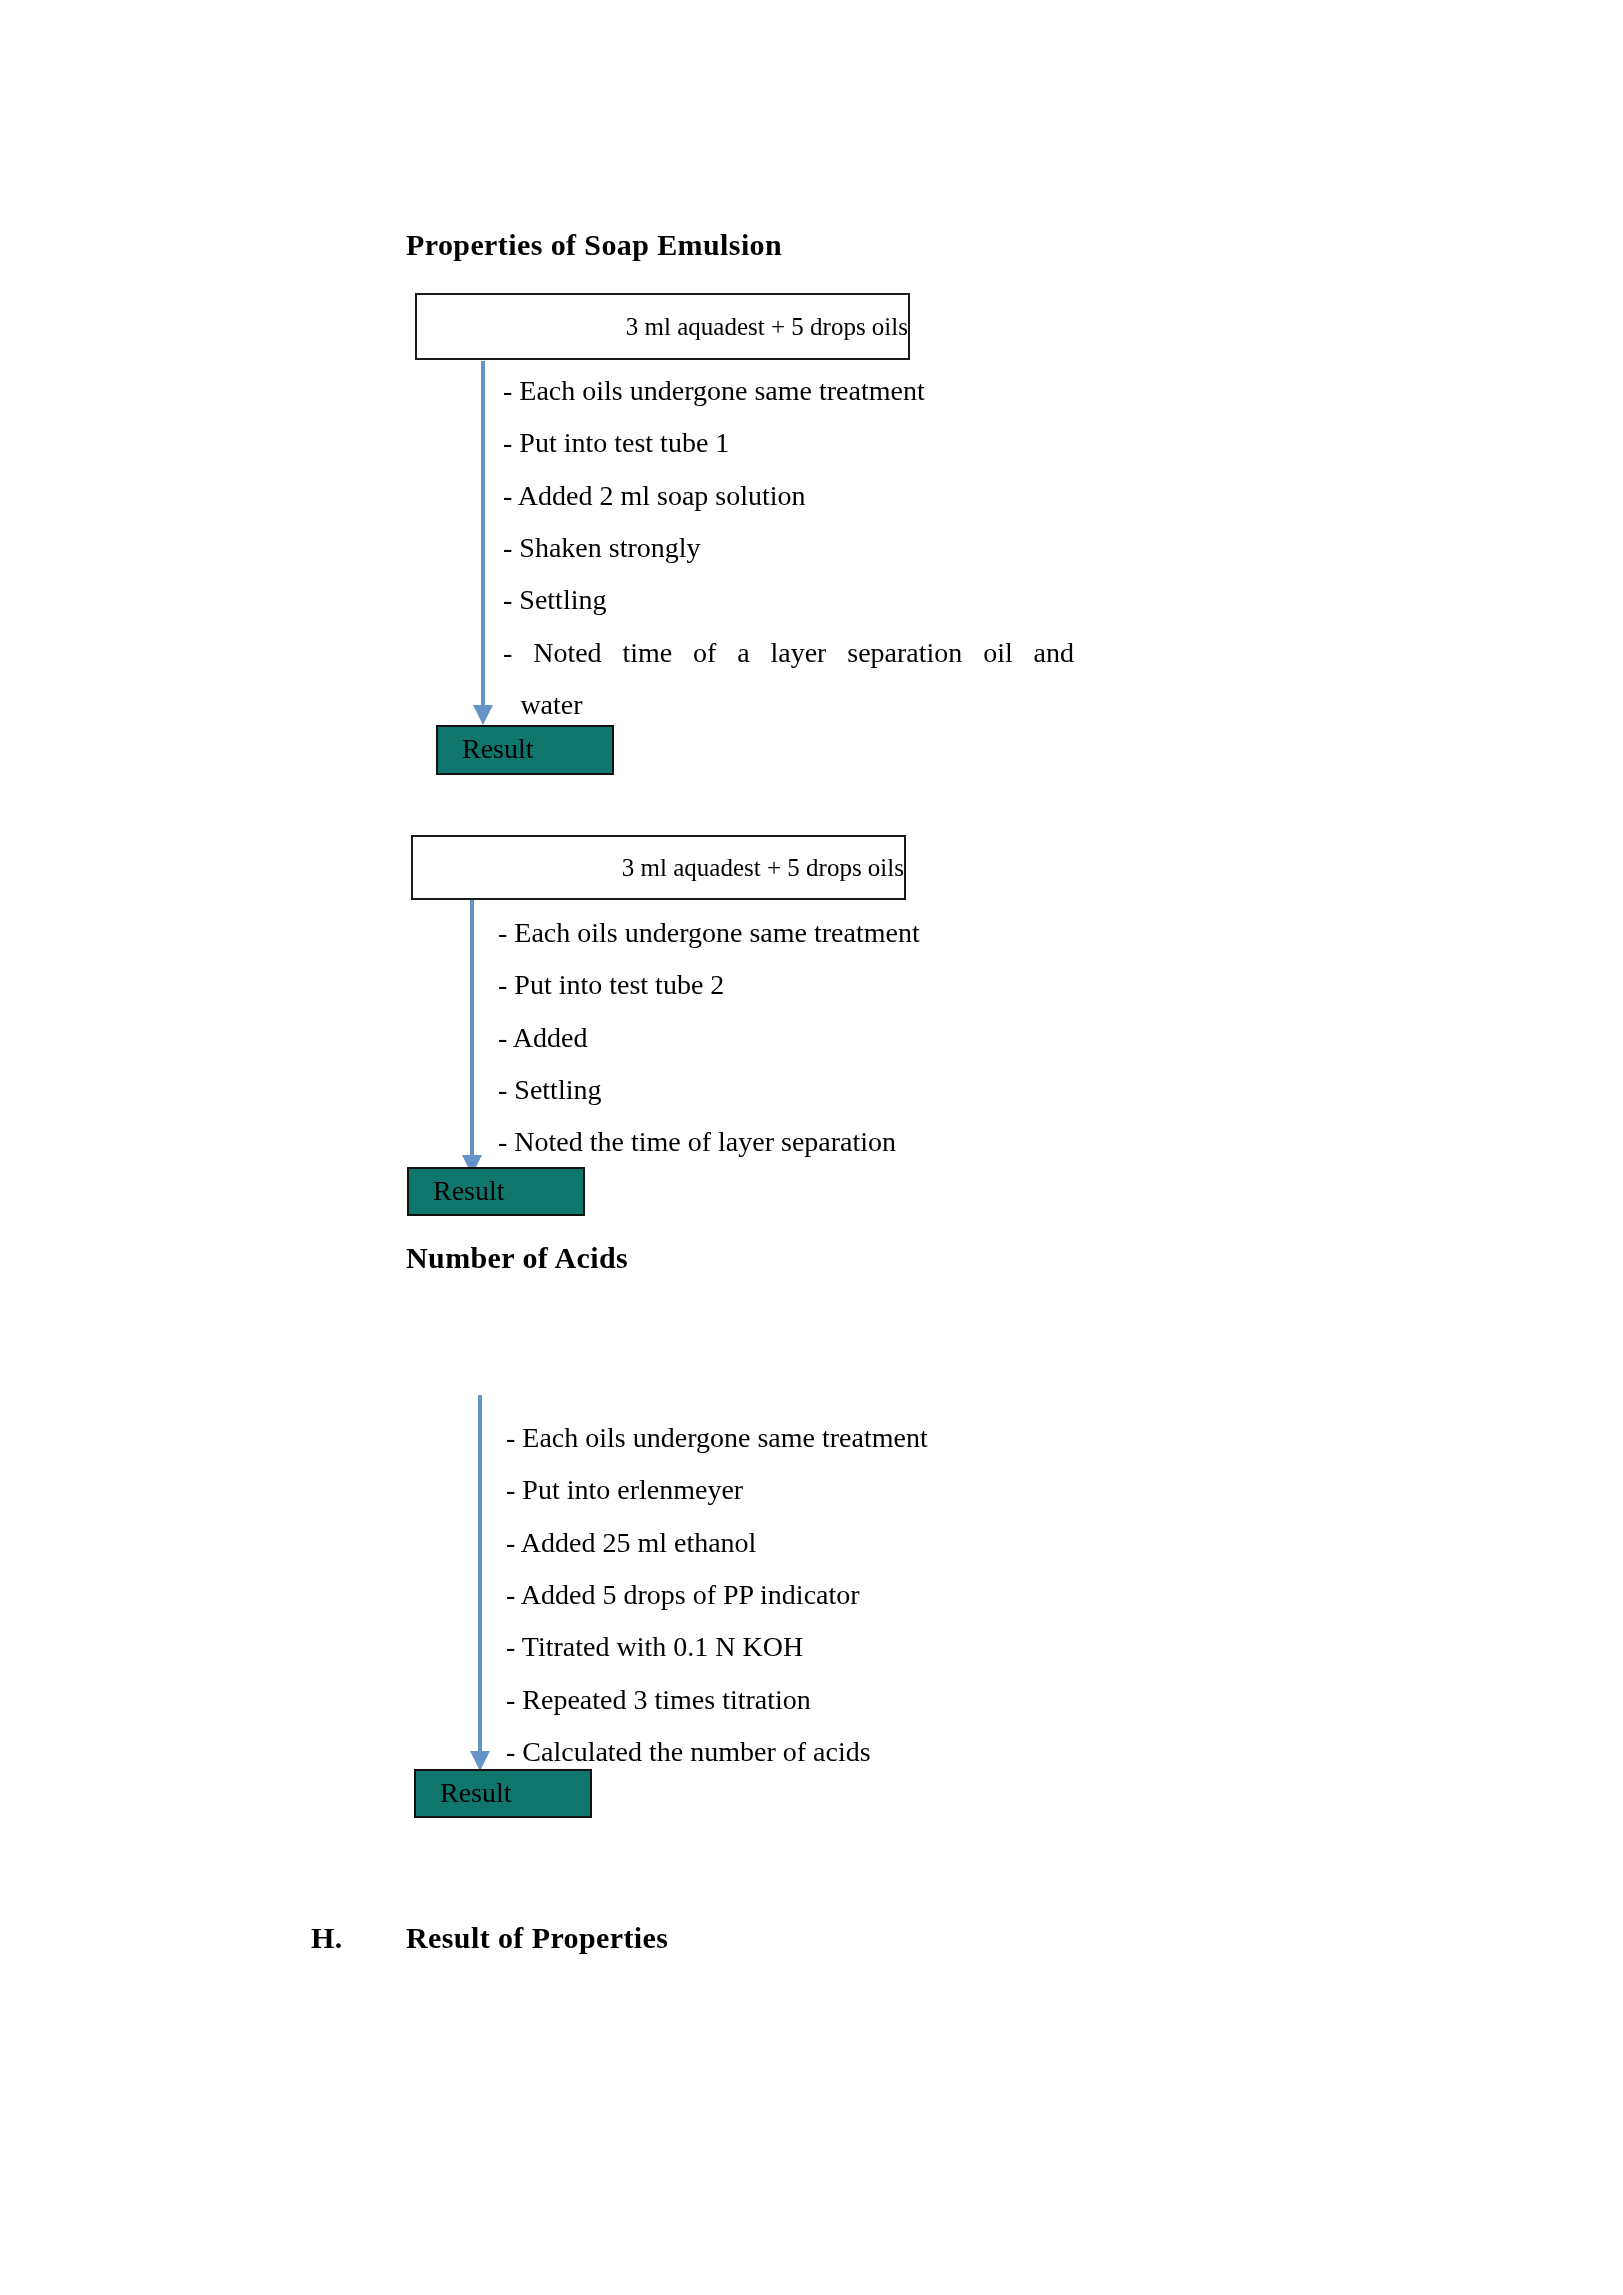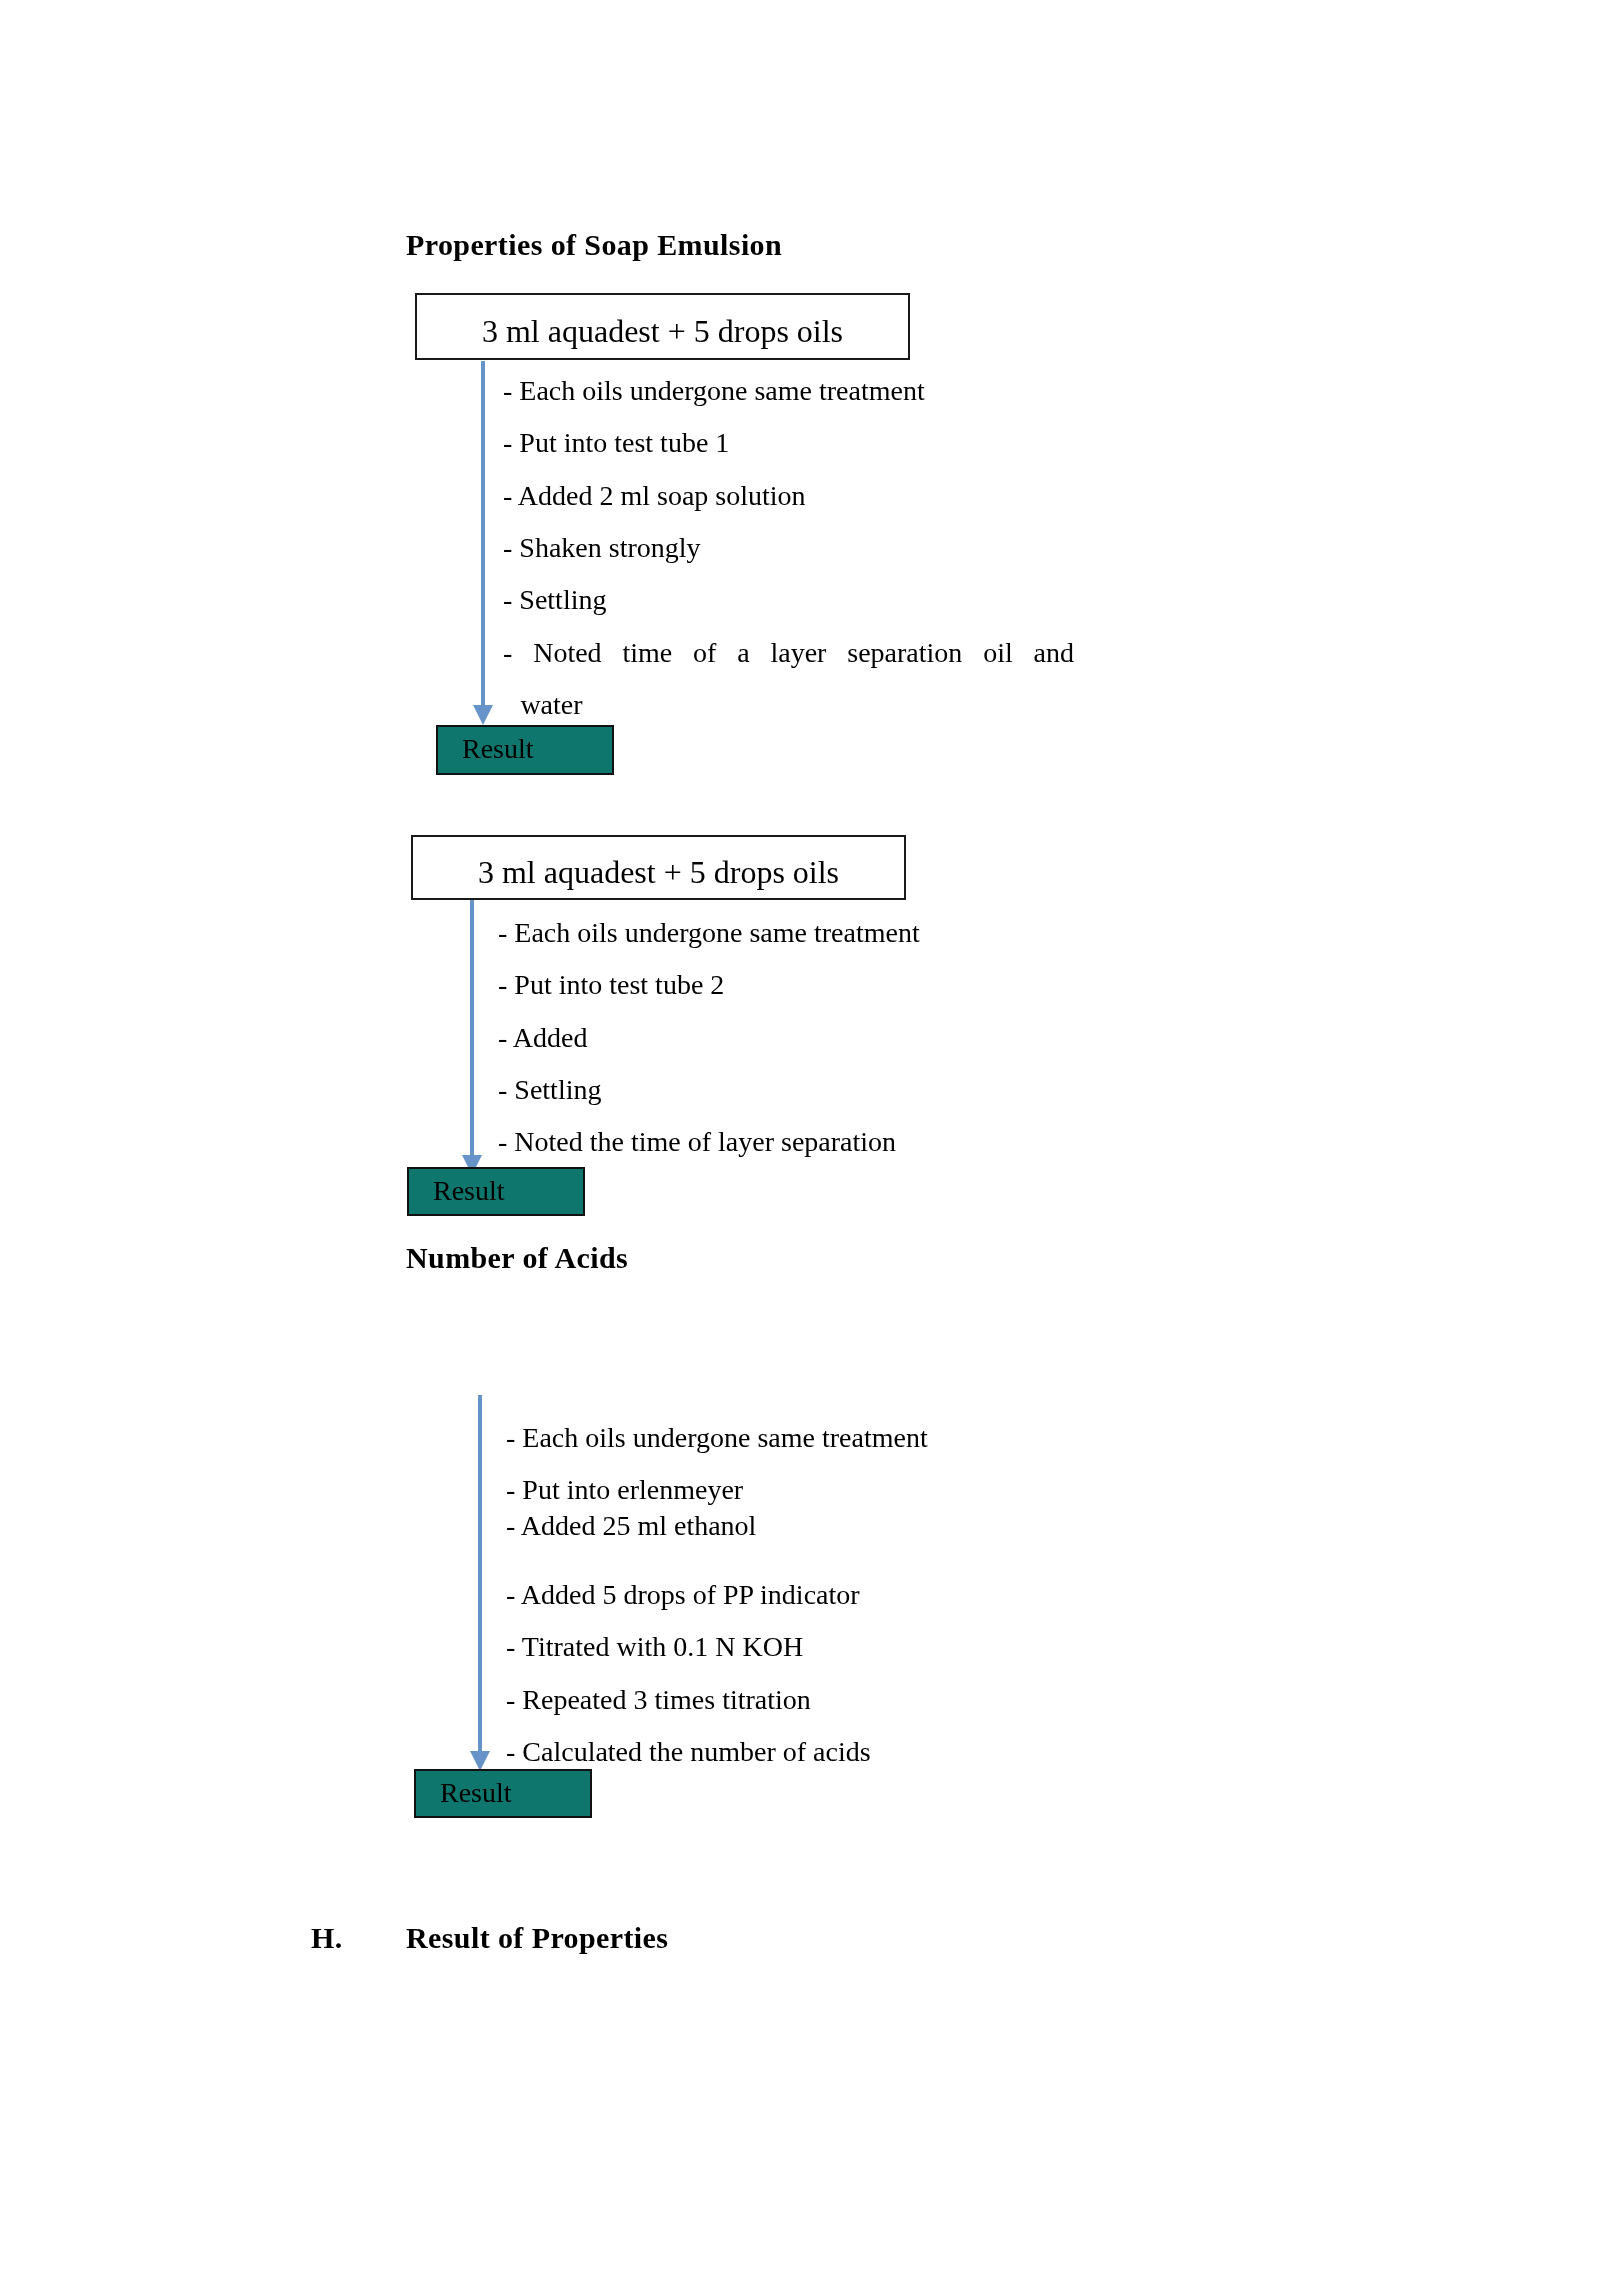--- a/index.html
+++ b/index.html
@@ -42,22 +42,22 @@
   .flow-box {
     position: absolute;
     border: 2.4px solid #1a1a1a;
     background: #ffffff;
     box-sizing: border-box;
   }
   .flow-box .box-label {
     position: absolute;
     left: 0;
     right: 0;
-    text-align: center;
-    font-size: 32px;
+    text-align: right;
+    font-size: 25px;
     line-height: 1.2;
     white-space: pre;
   }
   .result-box {
     position: absolute;
     border: 2.4px solid #111111;
     background: #0f766e;
     box-sizing: border-box;
     z-index: 5;
   }
@@ -166,21 +166,21 @@
 
 
   <div class="arrow" style="left:471px; top:1395px; width:17.4px; height:377px;">
     <div class="shaft" style="height:356px;"></div>
     <div class="head" style="top:356px;"></div>
   </div>
 
   <div class="step-list" style="left:506px; top:1420px; width:587px; height:365px;">
     <div class="step" style="top:0px;">- Each oils undergone same treatment</div>
     <div class="step" style="top:52px;">- Put into erlenmeyer</div>
-    <div class="step" style="top:88px;">- Added 25 ml ethanol</div>
+    <div class="step" style="top:105px;">- Added 25 ml ethanol</div>
     <div class="step" style="top:157px;">- Added 5 drops of PP indicator</div>
     <div class="step" style="top:209px;">- Titrated with 0.1 N KOH</div>
     <div class="step" style="top:262px;">- Repeated 3 times titration</div>
     <div class="step" style="top:314px;">- Calculated the number of acids</div>
   </div>
 
   <div class="result-box" style="left:414px; top:1769px; width:178px; height:49px;">
     <div class="box-label">Result</div>
   </div>
 

